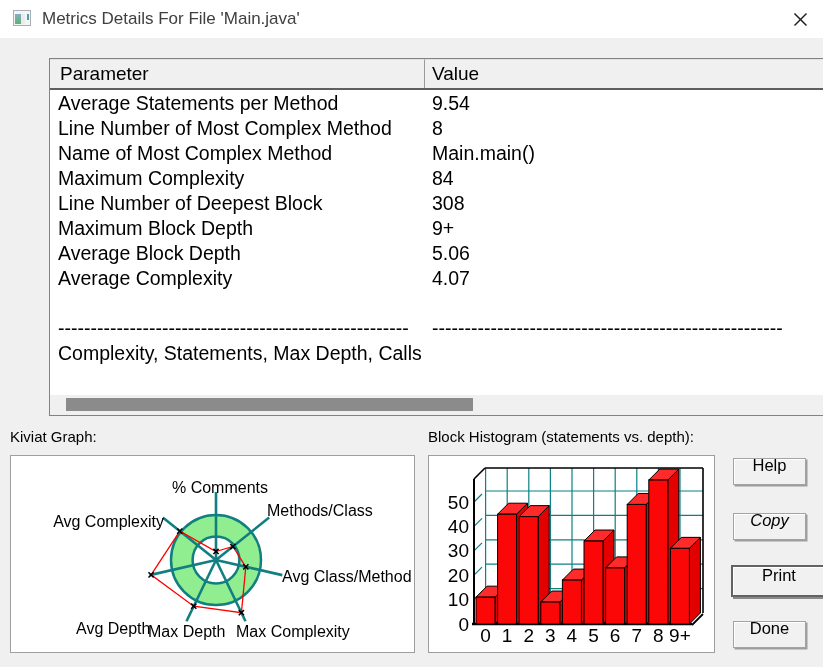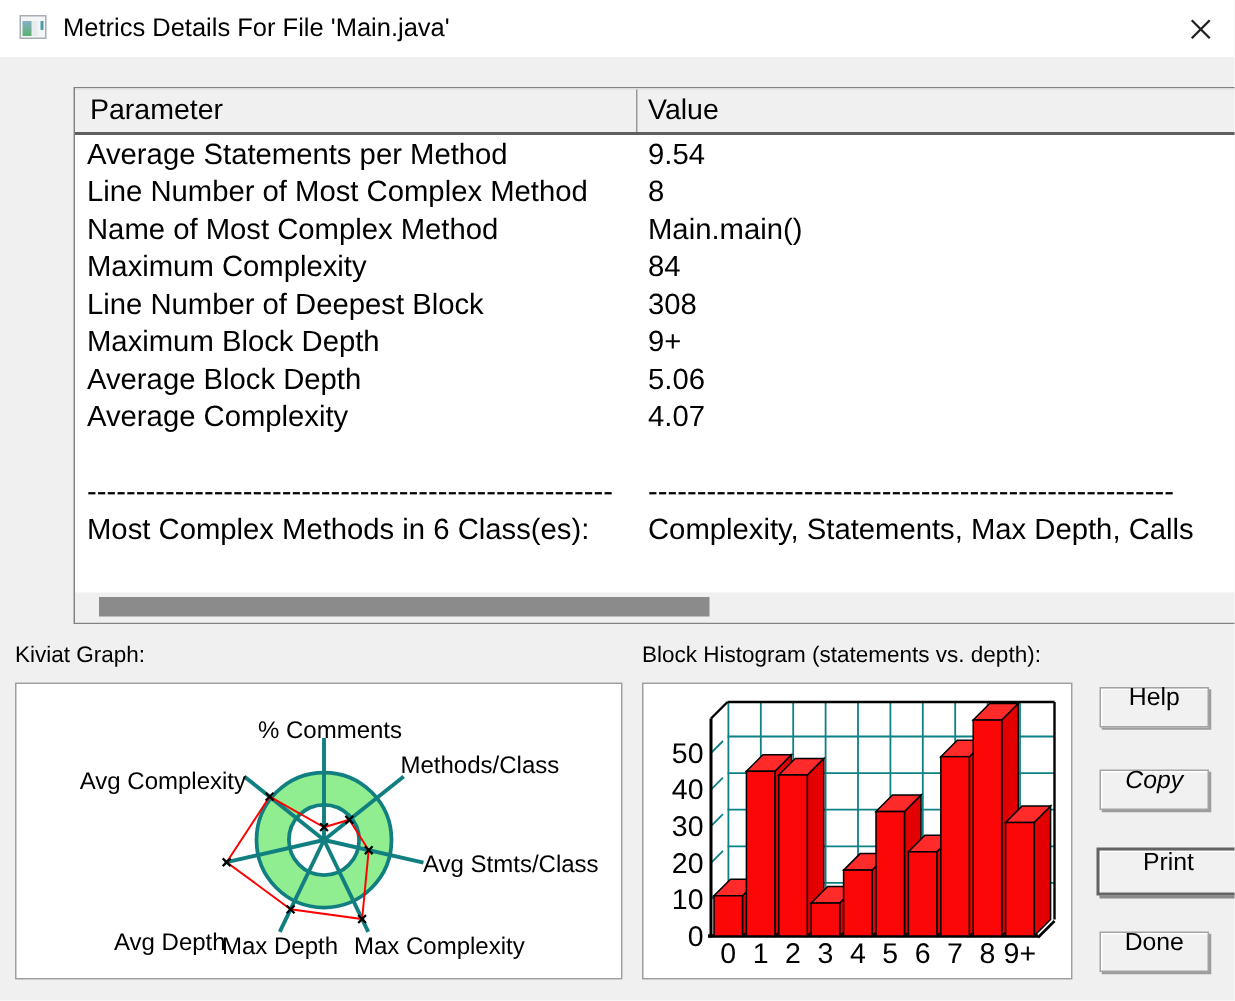--- a/index.html
+++ b/index.html
@@ -12,21 +12,21 @@
   }
 
   
   .titlebar { position:absolute; left:0; top:0; width:823px; height:38px; background:#ffffff; }
   .app-icon { position:absolute; left:13px; top:10px; width:18px; height:16px;
               border:1px solid #a9aeb4; background:#f3f5f6; box-sizing:border-box; }
   .app-icon .blk { position:absolute; left:1px; top:3px; width:9px; height:10px;
                    background:linear-gradient(#86aec6,#5cb270); }
   .app-icon .strip { position:absolute; right:1px; top:3px; width:2px; height:6px; background:#4f9ba8; }
   .app-icon .bar { position:absolute; right:5px; top:3px; width:4px; height:10px; background:#e8ecee; }
-  .title-text { position:absolute; left:42px; top:0; line-height:37px; font-size:17px; color:#000000; white-space:nowrap;text-align:center; }
+  .title-text { position:absolute; left:42px; top:0; line-height:37px; font-size:17px; color:#404040; white-space:nowrap;text-align:center; }
   .close-btn { position:absolute; right:7px; top:5px; width:32px; height:28px; background:none; border:none;
                display:flex; align-items:center; justify-content:center; cursor:default; padding:0; }
 
   
   .table-group { position:absolute; left:8px; top:58px; width:807px; height:358px;
                  background:#ffffff; border:1px solid #828282; box-sizing:border-box;margin-left:41px; }
   .thead { position:absolute; left:0; top:0; width:783px; height:31px; background:#f0f0f0;
            border-bottom:2px solid #5f5f5f; box-sizing:border-box; display:flex; font-size:19px; }
   .th { line-height:27px; box-sizing:border-box; border-top:1px solid #e3e3e3; }
   .th-param { width:375px; padding-left:10px; border-right:1px solid #9a9a9a; }
@@ -131,21 +131,20 @@
       </div>
       <div class="trow">
         <span class="td-p"></span>
         <span class="td-v"></span>
       </div>
       <div class="trow">
         <span class="td-p">------------------------------------------------------</span>
         <span class="td-v">------------------------------------------------------</span>
       </div>
       <div class="trow">
-        <span class="td-p">Most Complex Methods in 6 Class(es):</span>
         <span class="td-v">Complexity, Statements, Max Depth, Calls</span>
       </div>
     </div>
   <div class="vscroll">
     <div class="vthumb"></div>
   </div>
   <div class="hscroll">
     <div class="hthumb"></div>
   </div>
 </div>
@@ -175,21 +174,21 @@
       <line x1="227.78219873837716" y1="159.30667877229152" x2="232.98219873837715" y2="154.10667877229153" stroke="#000000" stroke-width="1.5"></line>
       <line x1="180.14176418326926" y1="147.6197029233941" x2="185.34176418326925" y2="152.8197029233941" stroke="#000000" stroke-width="1.5"></line>
       <line x1="180.14176418326926" y1="152.8197029233941" x2="185.34176418326925" y2="147.6197029233941" stroke="#000000" stroke-width="1.5"></line>
       <line x1="137.46980104869056" y1="116.21989420149055" x2="142.66980104869054" y2="121.41989420149054" stroke="#000000" stroke-width="1.5"></line>
       <line x1="137.46980104869056" y1="121.41989420149054" x2="142.66980104869054" y2="116.21989420149055" stroke="#000000" stroke-width="1.5"></line>
       <line x1="166.16211078760682" y1="72.50124768384771" x2="171.3621107876068" y2="77.7012476838477" stroke="#000000" stroke-width="1.5"></line>
       <line x1="166.16211078760682" y1="77.7012476838477" x2="171.3621107876068" y2="72.50124768384771" stroke="#000000" stroke-width="1.5"></line>
     </svg>
   <div class="kv-label kv0">% Comments</div>
   <div class="kv-label kv1">Methods/Class</div>
-  <div class="kv-label kv2">Avg Stmts/Class</div>
+  <div class="kv-label kv2">Avg Class/Method</div>
   <div class="kv-label kv3">Max Complexity</div>
   <div class="kv-label kv4">Max Depth</div>
   <div class="kv-label kv5">Avg Depth</div>
   <div class="kv-label kv6">Avg Complexity</div>
 </div>
 
 <div class="panel histo-panel">
   <svg id="histo-svg" width="285" height="196" viewBox="0 0 285 196">
       <line x1="56" y1="132.6" x2="274" y2="132.6" stroke="#0b8185" stroke-width="1.2"></line>
       <line x1="56" y1="108.2" x2="274" y2="108.2" stroke="#0b8185" stroke-width="1.2"></line>

